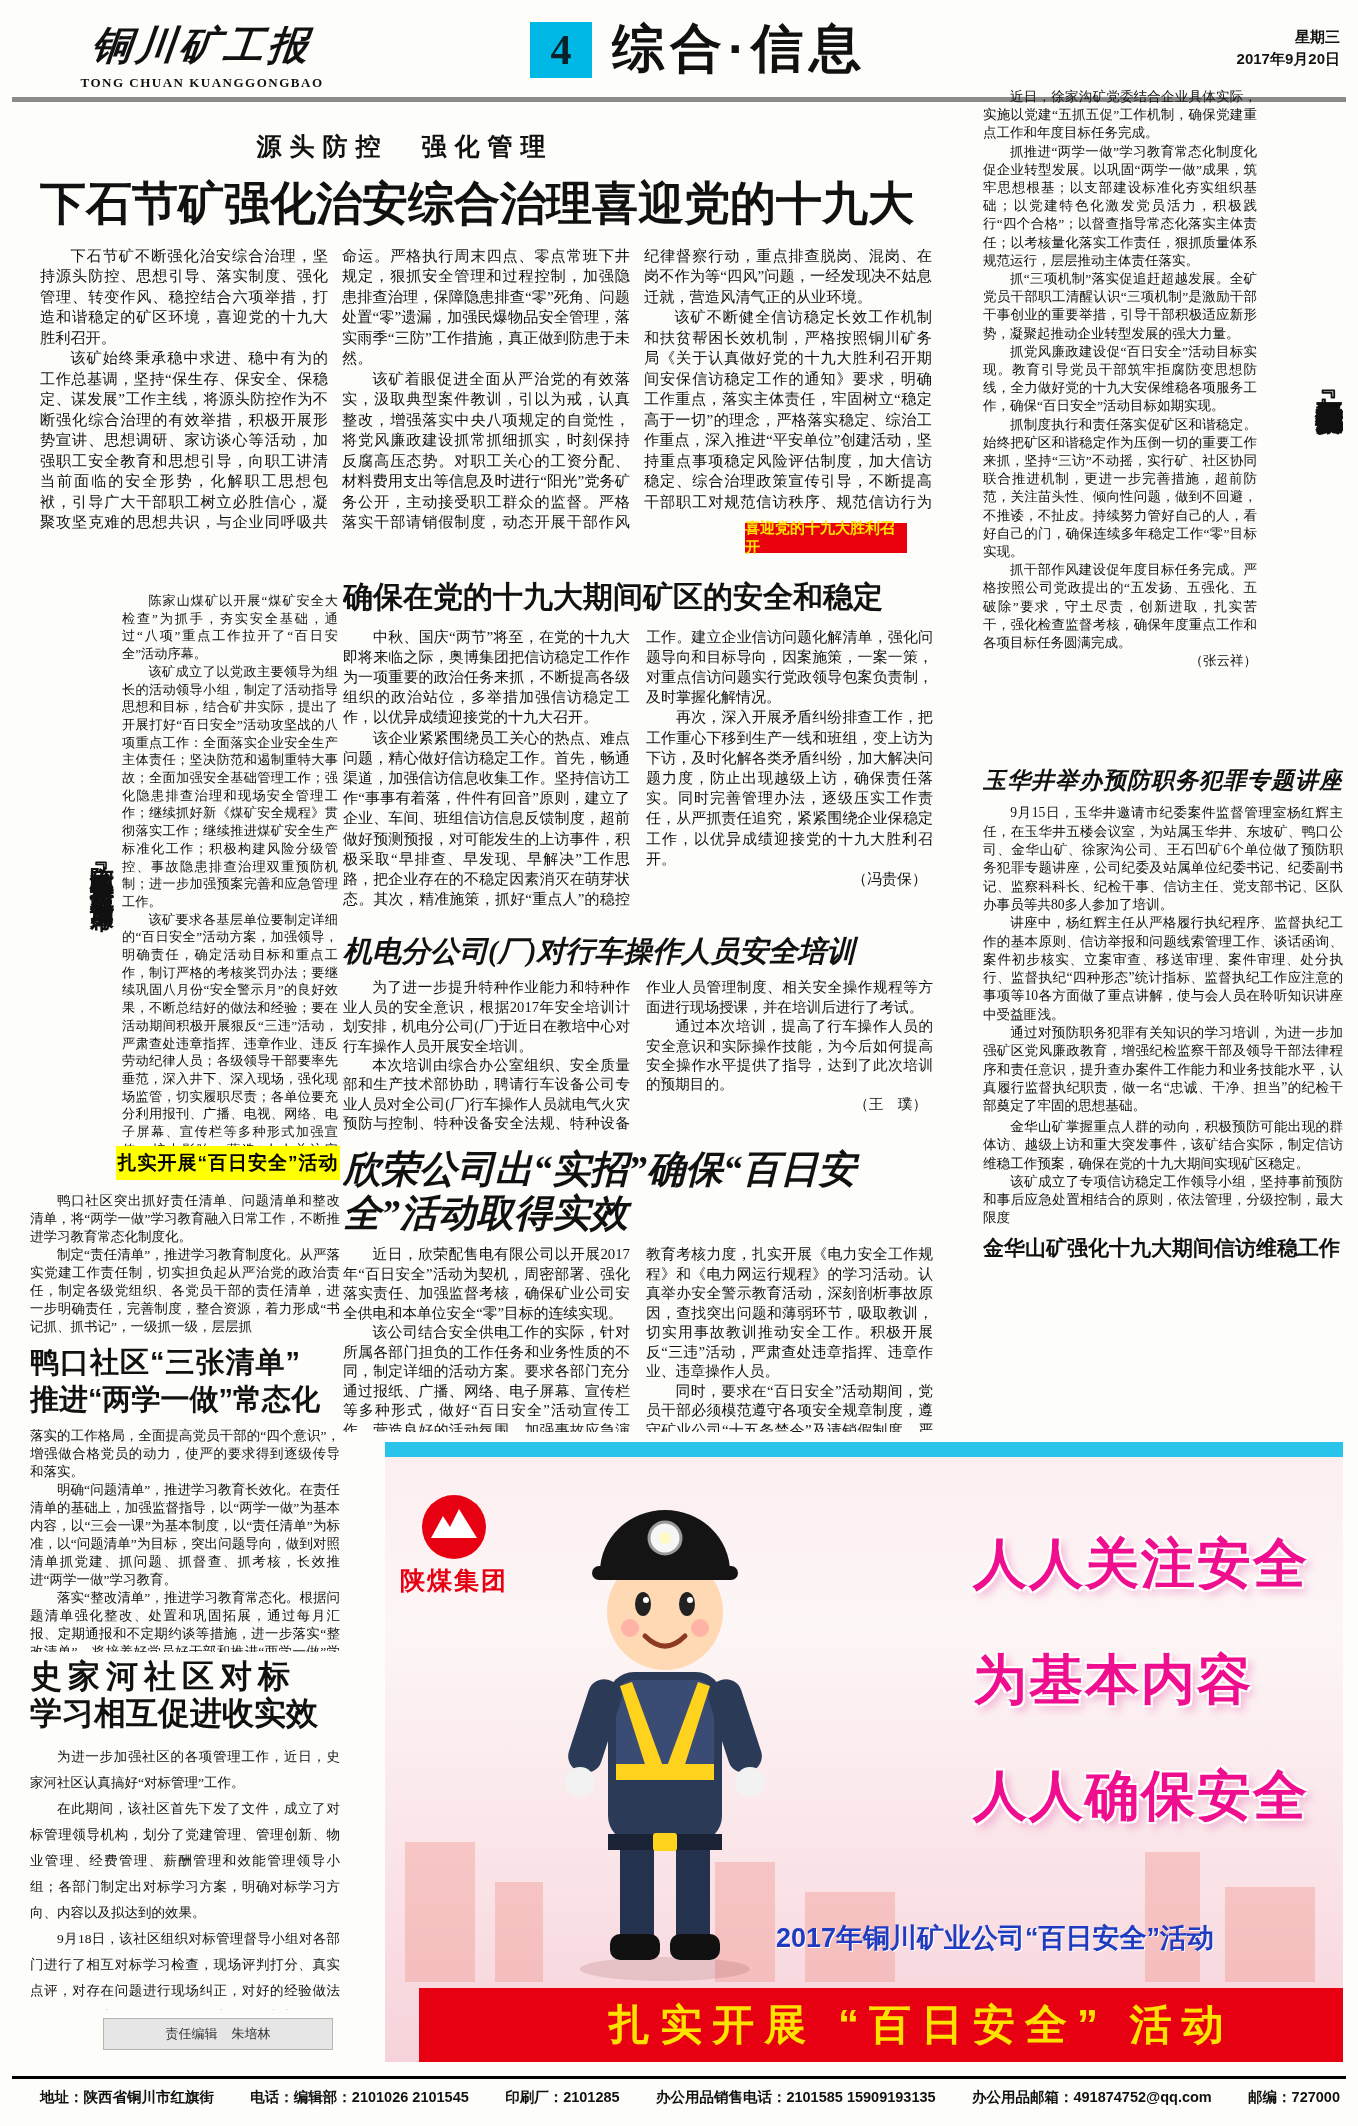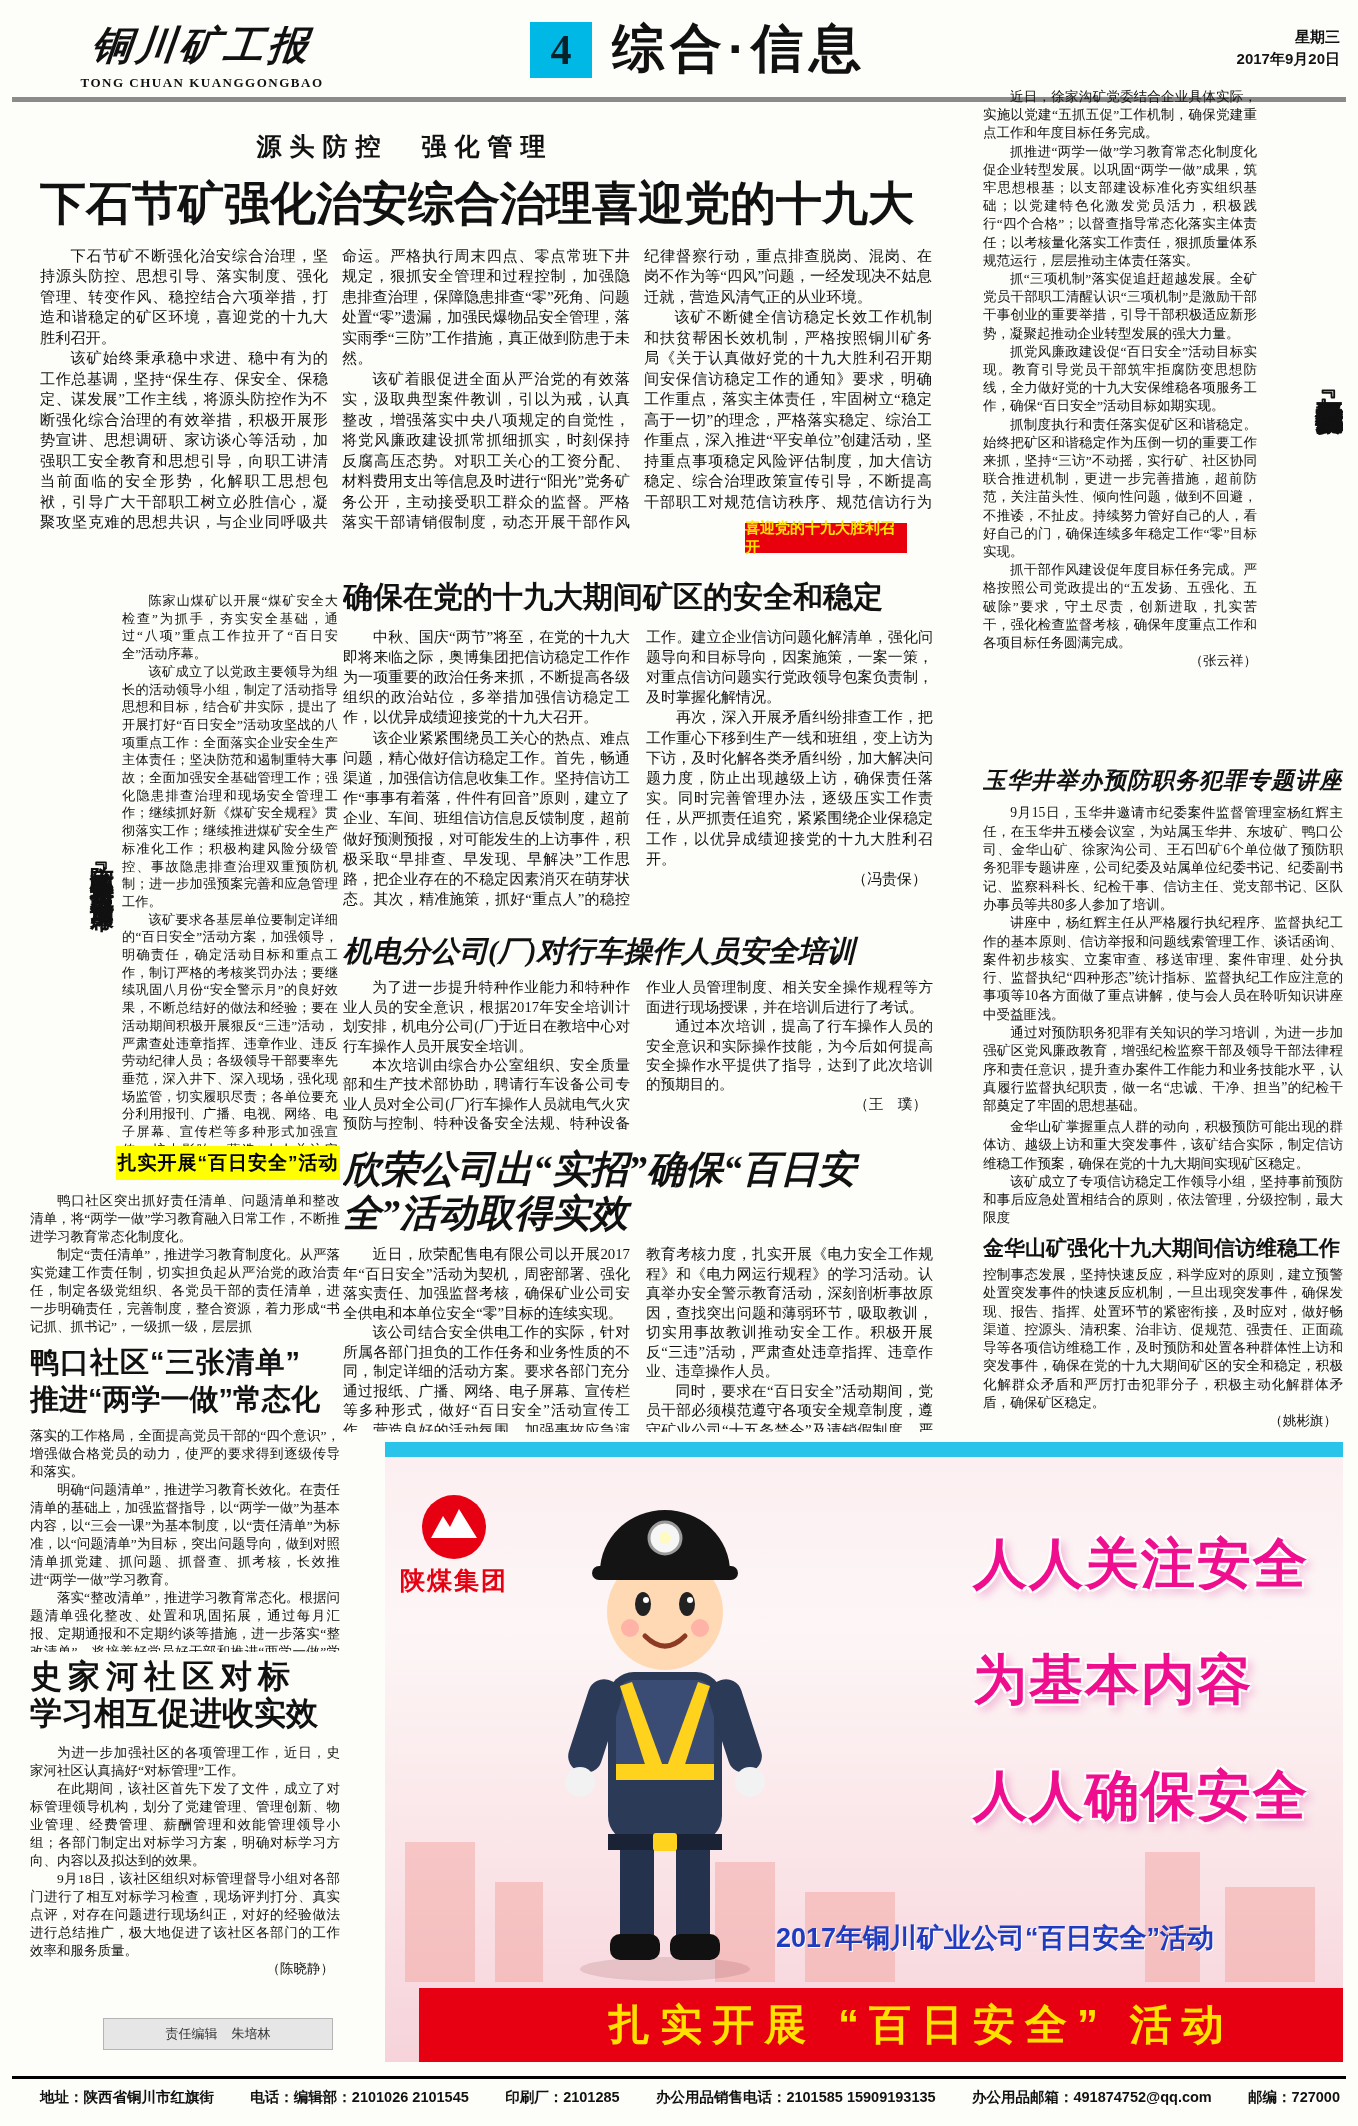--- a/index.html
+++ b/index.html
@@ -147,44 +147,40 @@
         <p>通过对预防职务犯罪有关知识的学习培训，为进一步加强矿区党风廉政教育，增强纪检监察干部及领导干部法律程序和责任意识，提升查办案件工作能力和业务技能水平，认真履行监督执纪职责，做一名“忠诚、干净、担当”的纪检干部奠定了牢固的思想基础。</p>
       </div>
   </div>
 
   <div class="art" style="left:983px;top:1118px;width:360px;height:322px;">
     <div class="btxt" style="font-size:13.6px;line-height:18.3px;">
         <p>金华山矿掌握重点人群的动向，积极预防可能出现的群体访、越级上访和重大突发事件，该矿结合实际，制定信访维稳工作预案，确保在党的十九大期间实现矿区稳定。</p>
         <p>该矿成立了专项信访稳定工作领导小组，坚持事前预防和事后应急处置相结合的原则，依法管理，分级控制，最大限度</p>
       </div>
     <div class="headline" style="font-size:21px;margin:8px 0 6px 0;">金华山矿强化十九大期间信访维稳工作</div>
-    <div class="btxt" style="font-size:13.6px;line-height:18.3px;">
-        <p class="cont">控制事态发展，坚持快速反应，科学应对的原则，建立预警处置突发事件的快速反应机制，一旦出现突发事件，确保发现、报告、指挥、处置环节的紧密衔接，及时应对，做好畅渠道、控源头、清积案、治非访、促规范、强责任、正面疏导等各项信访维稳工作，及时预防和处置各种群体性上访和突发事件，确保在党的十九大期间矿区的安全和稳定，积极化解群众矛盾和严厉打击犯罪分子，积极主动化解群体矛盾，确保矿区稳定。</p>
-        <p class="byline">（姚彬旗）</p>
-      </div>
   </div>
 
   <div class="art" style="left:30px;top:1192px;width:310px;height:460px;">
     <div class="btxt" style="font-size:13.5px;line-height:18px;">
         <p>鸭口社区突出抓好责任清单、问题清单和整改清单，将“两学一做”学习教育融入日常工作，不断推进学习教育常态化制度化。</p>
         <p>制定“责任清单”，推进学习教育制度化。从严落实党建工作责任制，切实担负起从严治党的政治责任，制定各级党组织、各党员干部的责任清单，进一步明确责任，完善制度，整合资源，着力形成“书记抓、抓书记”，一级抓一级，层层抓</p>
       </div>
     <div class="headline" style="font-size:29px;margin:10px 0 4px 0;letter-spacing:1px;">鸭口社区“三张清单”</div>
     <div class="headline" style="font-size:29px;margin:0 0 10px 0;">推进“两学一做”常态化</div>
     <div class="btxt" style="font-size:13.5px;line-height:18px;">
         <p class="cont">落实的工作格局，全面提高党员干部的“四个意识”，增强做合格党员的动力，使严的要求得到逐级传导和落实。</p>
         <p>明确“问题清单”，推进学习教育长效化。在责任清单的基础上，加强监督指导，以“两学一做”为基本内容，以“三会一课”为基本制度，以“责任清单”为标准，以“问题清单”为目标，突出问题导向，做到对照清单抓党建、抓问题、抓督查、抓考核，长效推进“两学一做”学习教育。</p>
         <p>落实“整改清单”，推进学习教育常态化。根据问题清单强化整改、处置和巩固拓展，通过每月汇报、定期通报和不定期约谈等措施，进一步落实“整改清单”，将培养好党员好干部和推进“两学一做”学习教育相结合，常态推进“两学一做”学习教育。</p>
       </div>
   </div>
 
   <div class="art" style="left:30px;top:1658px;width:310px;height:352px;">
     <div class="headline" style="font-size:32px;letter-spacing:6px;">史家河社区对标</div>
     <div class="headline" style="font-size:32px;margin-bottom:12px;">学习相互促进收实效</div>
-    <div class="btxt" style="font-size:13.5px;line-height:18px;">
+    <div class="btxt" style="font-size:13.5px;line-height:26px;">
         <p>为进一步加强社区的各项管理工作，近日，史家河社区认真搞好“对标管理”工作。</p>
         <p>在此期间，该社区首先下发了文件，成立了对标管理领导机构，划分了党建管理、管理创新、物业管理、经费管理、薪酬管理和效能管理领导小组；各部门制定出对标学习方案，明确对标学习方向、内容以及拟达到的效果。</p>
         <p>9月18日，该社区组织对标管理督导小组对各部门进行了相互对标学习检查，现场评判打分、真实点评，对存在问题进行现场纠正，对好的经验做法进行总结推广，极大地促进了该社区各部门的工作效率和服务质量。</p>
         <p class="byline">（陈晓静）</p>
       </div>
   </div>
 
   <div class="abs editor-box" style="left:103px;top:2018px;width:228px;height:30px;">
     <span>责任编辑</span>
     <span>朱培林</span>

